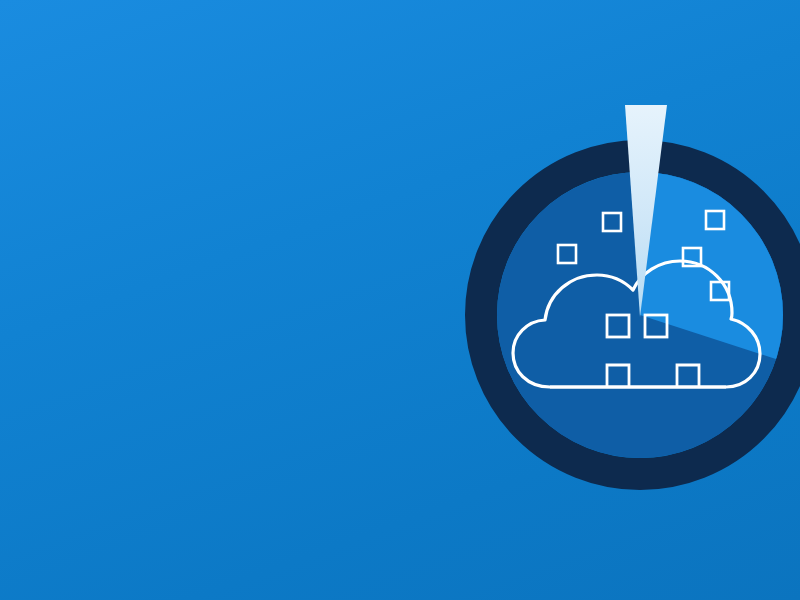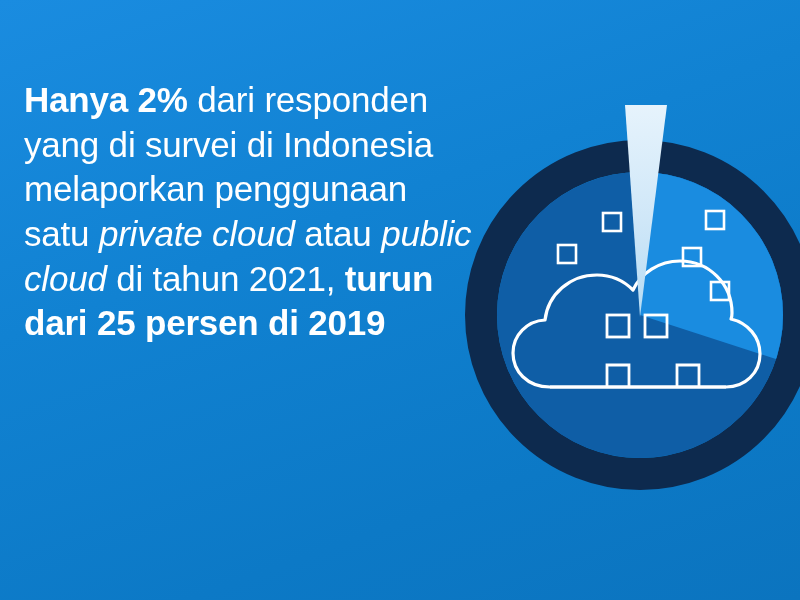--- a/index.html
+++ b/index.html
@@ -40,23 +40,20 @@
     width: 345px;
     height: 430px;
   }
   #radar svg { display: block; width: 100%; height: 100%; }
 </style>
 </head>
 <body>
 
 <div id="canvas">
 
-  <div id="statement">
-    <span class="b">Hanya 2%</span><span class="r"> dari responden yang di survei di Indonesia melaporkan penggunaan satu </span><span class="i">private cloud</span><span class="r"> atau </span><span class="i">public cloud</span><span class="r"> di tahun 2021, </span><span class="b">turun dari 25 persen di 2019</span>
-  </div>
 
   <div id="radar">
     <svg viewBox="0 0 345 430" xmlns="http://www.w3.org/2000/svg">
       <defs>
         <linearGradient id="beamGrad" x1="0" y1="0" x2="0" y2="1">
           <stop offset="0%" stop-color="#e6f3fc"></stop>
           <stop offset="55%" stop-color="#cfe7f8"></stop>
           <stop offset="100%" stop-color="#b6dcf4"></stop>
         </linearGradient>
 

